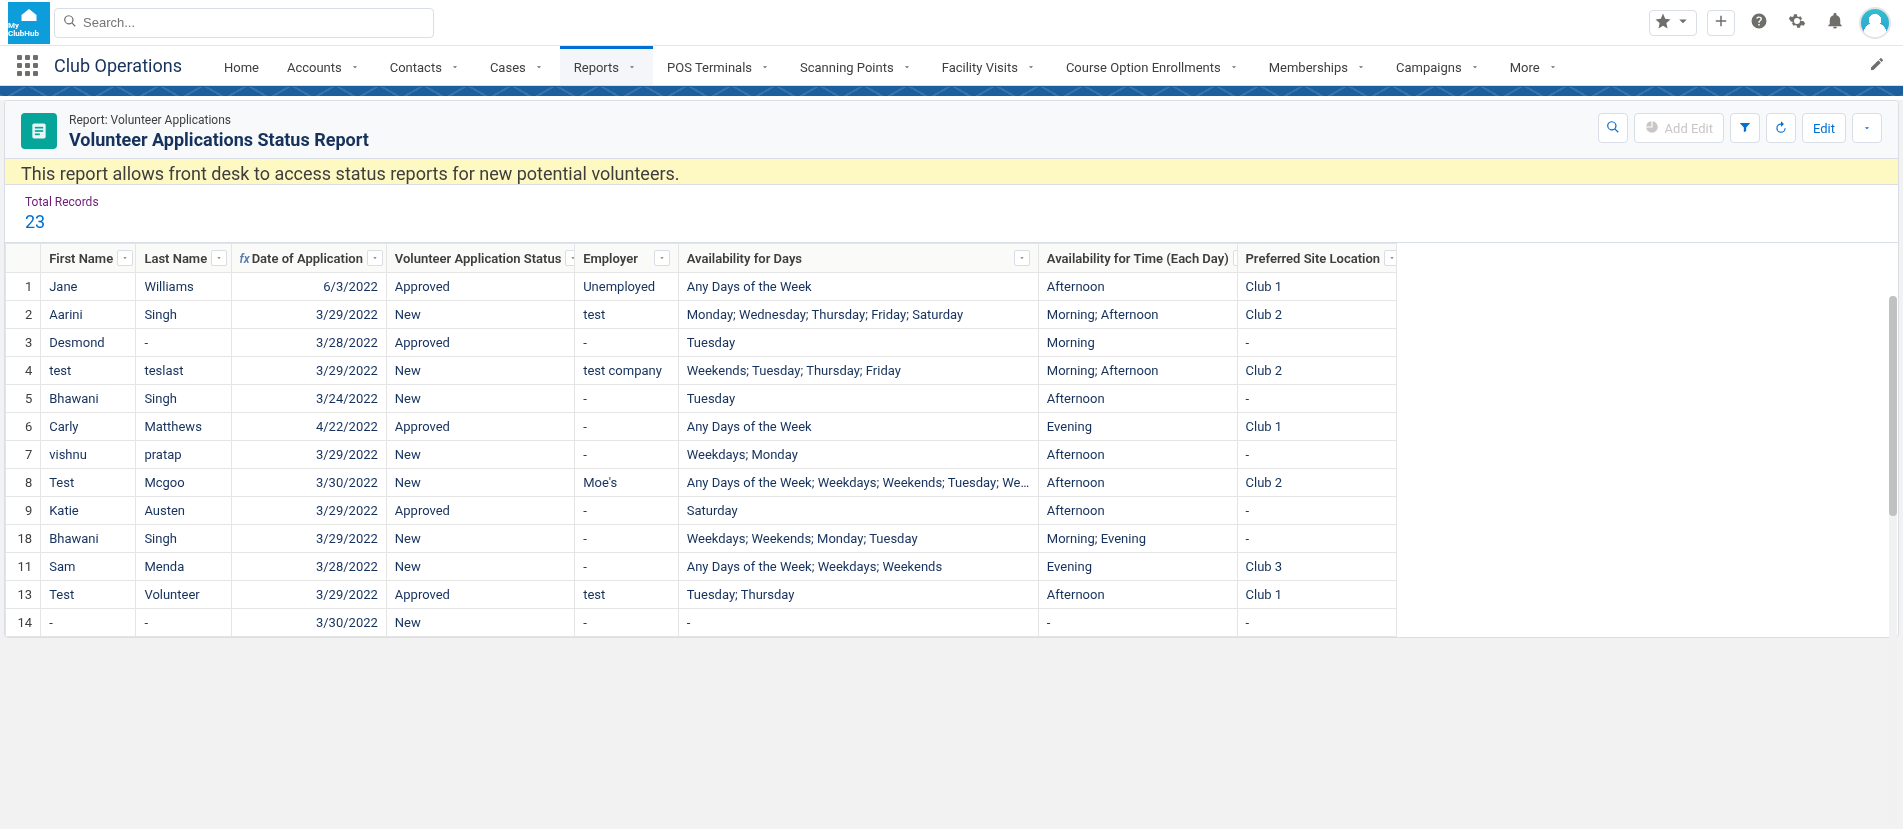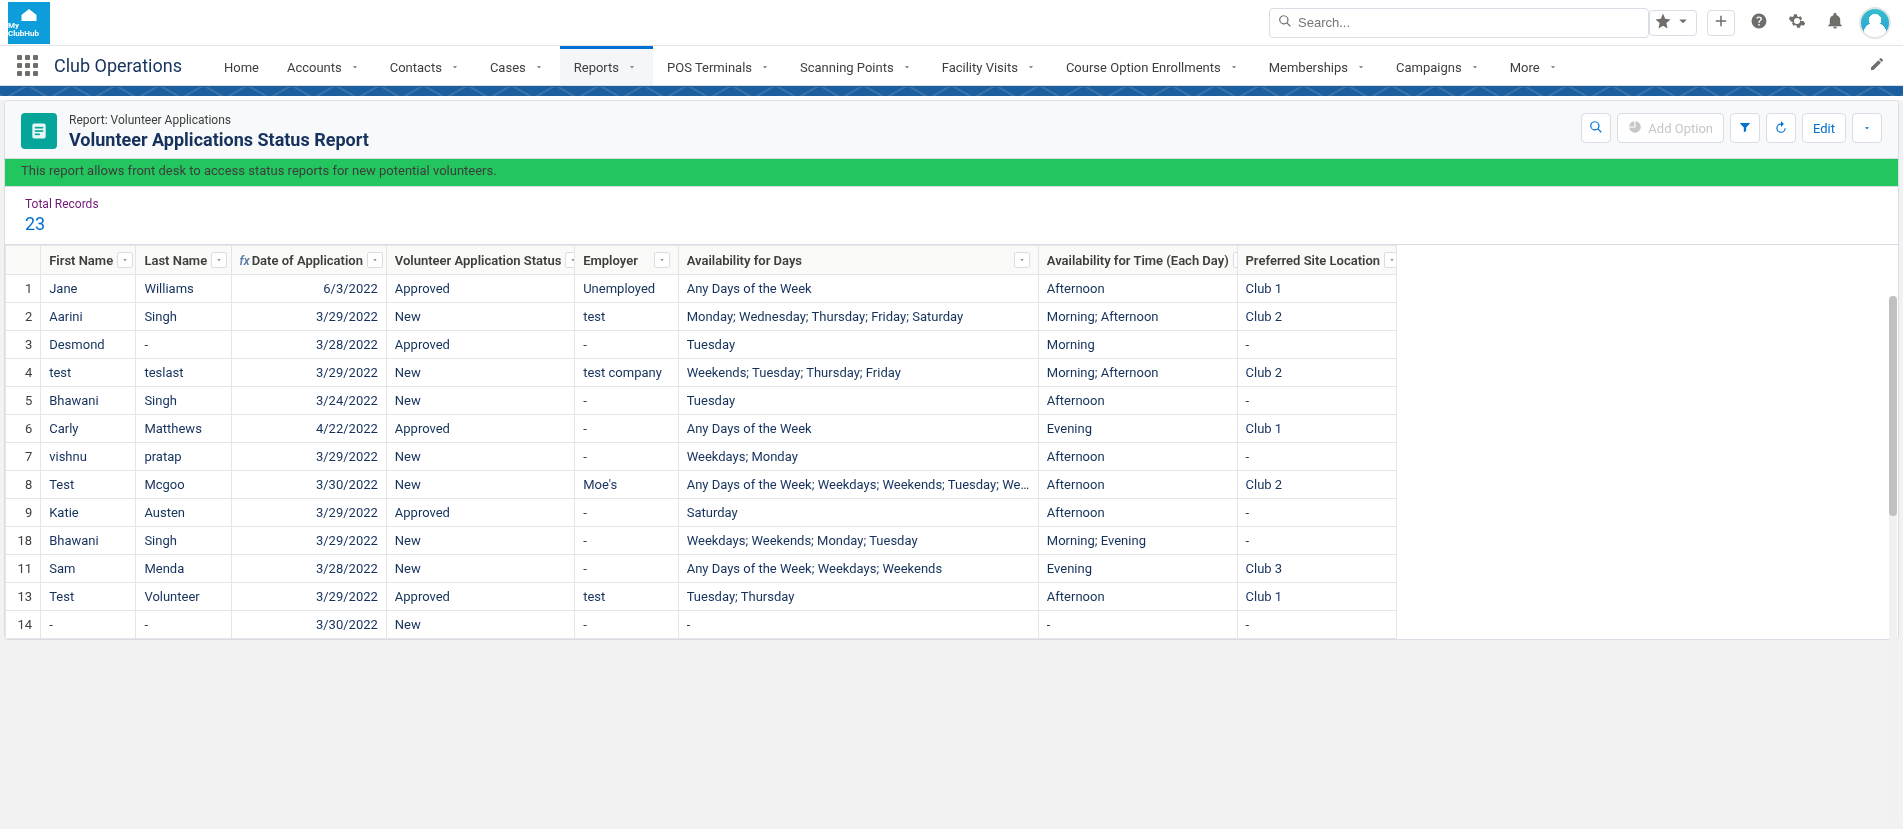--- a/index.html
+++ b/index.html
@@ -24,21 +24,21 @@
     background: #0d9ddb;
     color: #fff;
     display: flex; flex-direction: column; align-items: center; justify-content: center;
     font-size: 8px; font-weight: bold;
     border-radius: 0;
     margin-right:4px;
   }
   .logo-box svg { width: 18px; height: 14px; }
   .search-wrap {
     flex: 1;
-    display:flex; justify-content:flex-end;
+    display:flex; justify-content:flex-start;
   }
   .search-box {
     width: 380px;
     height: 30px;
     border: 1px solid #d8dde6;
     border-radius: 4px;
     display: flex;
     align-items: center;
     padding: 0 8px;
     color: #706e6b;
@@ -144,21 +144,21 @@
     border-bottom:1px solid #d8dde6;
   }
   .ph-left{ display:flex; gap:12px;}
   .report-icon {
     width:36px;height:36px;border-radius:4px;background:#06a59a;
     display:flex;align-items:center;justify-content:center;
   }
   .report-icon svg{width:20px;height:20px;fill:#fff;}
   .ph-text .crumb{ font-size:12px;color:#3e3e3c; }
   .ph-text h1{ font-size:18px;font-weight:700;color:#16325c;margin-top:2px;}
-  .ph-desc{ font-size:13px;color:#3e3e3c;padding:4px 16px 8px 16px;background:#22c55e;border-bottom:1px solid #d8dde6;}
+  .ph-desc{ font-size:18px;color:#3e3e3c;padding:4px 16px 0 16px;background:#fef9c3;border-bottom:1px solid #d8dde6;}
   .ph-actions{ display:flex; gap:6px; align-items:center;}
   .btn {
     height:30px;border:1px solid #d8dde6;background:#fff;border-radius:4px;
     padding:0 10px;display:flex;align-items:center;gap:6px;cursor:pointer;
     font-size:13px;color:#0070d2;
   }
   .btn.icon-only{padding:0;width:30px;justify-content:center;}
   .btn.disabled{color:#c9c7c5;cursor:default;}
   .btn svg{width:14px;height:14px;fill:currentColor;}
   .btn.disabled svg{fill:#c9c7c5;}
@@ -400,21 +400,21 @@
       <div class="ph-actions">
         <div class="btn icon-only">
           <span><svg viewBox="0 0 24 24">
                 <path d="M10 2a8 8 0 1 0 4.9 14.32l5.39 5.39 1.41-1.41-5.39-5.39A8 8 0 0 0 10 2zm0 2a6 6 0 1 1 0 12 6 6 0 0 1 0-12z"></path>
               </svg></span>
         </div>
         <div class="btn disabled">
           <span><svg viewBox="0 0 24 24">
                 <path d="M11 2v9H2a10 10 0 0 1 9-9zm2 0a10 10 0 1 1-11 11h11V2z"></path>
               </svg></span>
-          <span>Add Option</span>
+          <span>Add Edit</span>
         </div>
         <div class="btn icon-only">
           <span><svg viewBox="0 0 24 24">
                 <path d="M3 5h18l-7 8v6l-4 2v-8L3 5z"></path>
               </svg></span>
         </div>
         <div class="btn icon-only">
           <span><svg viewBox="0 0 24 24">
                 <path d="M12 6V2l5 5-5 5V8a6 6 0 1 0 6 6h2a8 8 0 1 1-8-8z"></path>
               </svg></span>

